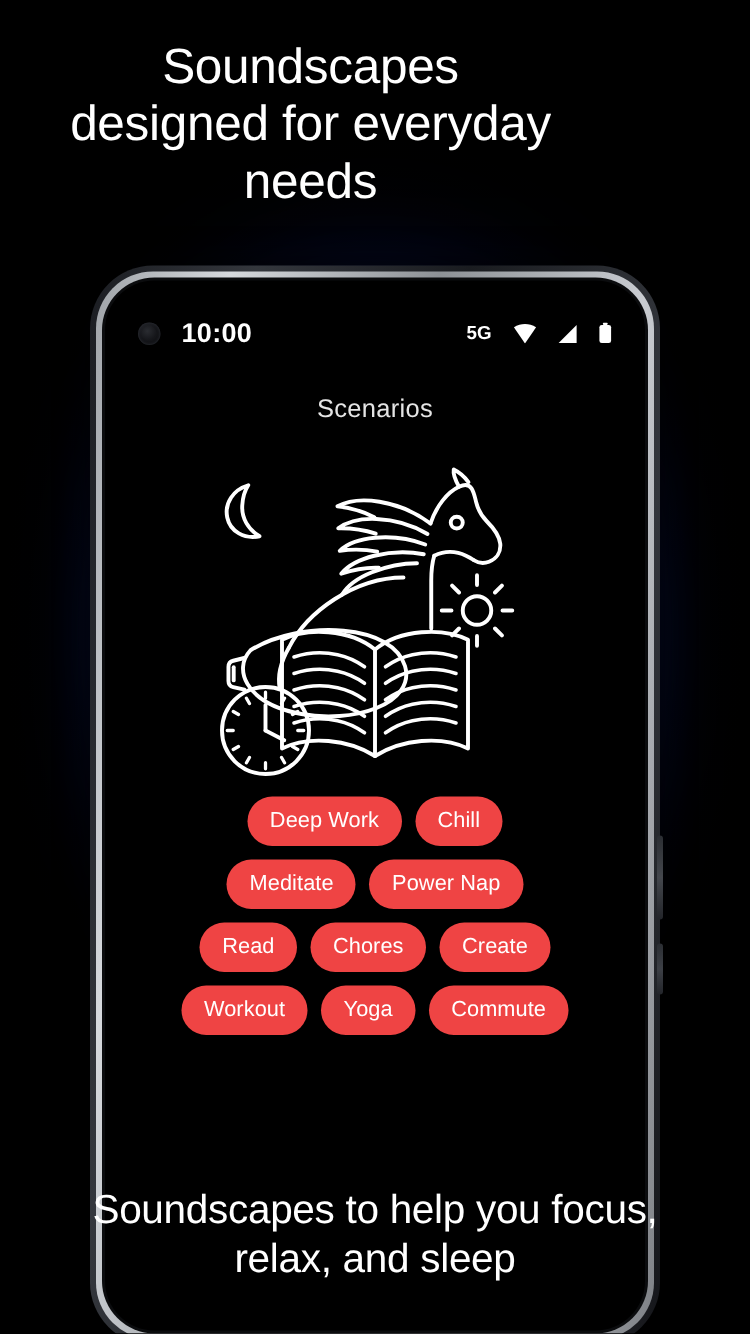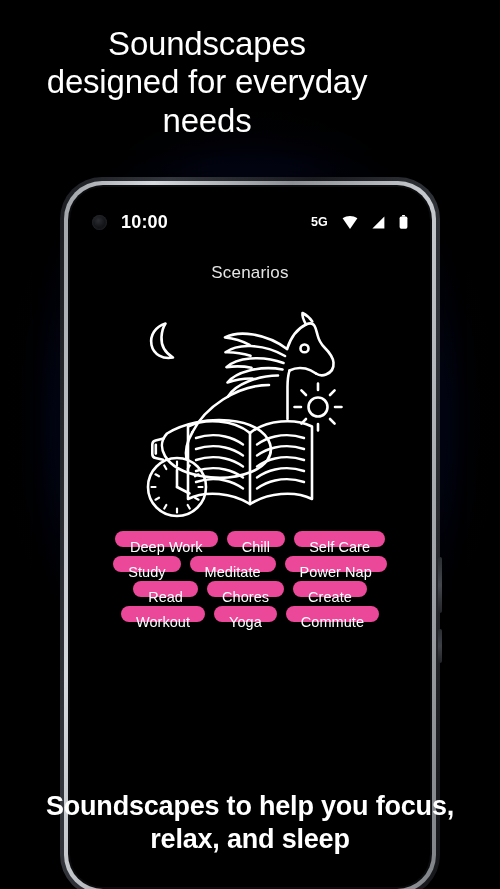--- a/index.html
+++ b/index.html
@@ -83,21 +83,21 @@
     z-index:30;
     white-space:pre-line;
   }
   .caption {
     position:absolute;
     left:0; bottom:34px; width:500px;
     text-align:center;
     color:#fff;
     font-size:27px;
     line-height:1.2;
-    font-weight:700;
+    font-weight:400;
     letter-spacing:-0.2px;
     z-index:30;
     white-space:pre-line;
   }
 
   
   .phone {
     position:absolute;
     left:60px; top:177px;
     width:380px; height:720px;
@@ -187,26 +187,26 @@
 
   
   .chips {
     position:absolute;
     left:0; top:344px; width:100%;
     display:flex; flex-direction:column; align-items:center; gap:9px;
     padding:0 14px;
   }
   .chip-row { display:flex; justify-content:center; gap:9px; flex-wrap:nowrap; }
   .chip {
-    background:#ec4899;
+    background:#ef4444;
     color:#ffffff;
     border:none;
     border-radius:17px;
     padding:0 15px;
-    height:16px;
+    height:33px;
     line-height:33px;
     font-size:14.5px;
     font-family:"Liberation Sans", sans-serif;
     letter-spacing:0.05px;
     white-space:nowrap;
     cursor:pointer;
   }
 </style>
 </head>
 <body>
@@ -350,24 +350,22 @@
                      M22 186.7 L18.5 188.7 M61.5 188.7 L58 186.7 M22 165.3 L18.5 163.3
                      M52.7 197.5 L50.7 194 M27.3 154.5 L29.3 158" stroke-width="2.2"></path>
           </g>
         </svg>
       </div>
 
       <div class="chips">
         <div class="chip-row">
           <button class="chip">Deep Work</button>
           <button class="chip">Chill</button>
-          <button class="chip">Self Care</button>
         </div>
         <div class="chip-row">
-          <button class="chip">Study</button>
           <button class="chip">Meditate</button>
           <button class="chip">Power Nap</button>
         </div>
         <div class="chip-row">
           <button class="chip">Read</button>
           <button class="chip">Chores</button>
           <button class="chip">Create</button>
         </div>
         <div class="chip-row">
           <button class="chip">Workout</button>

